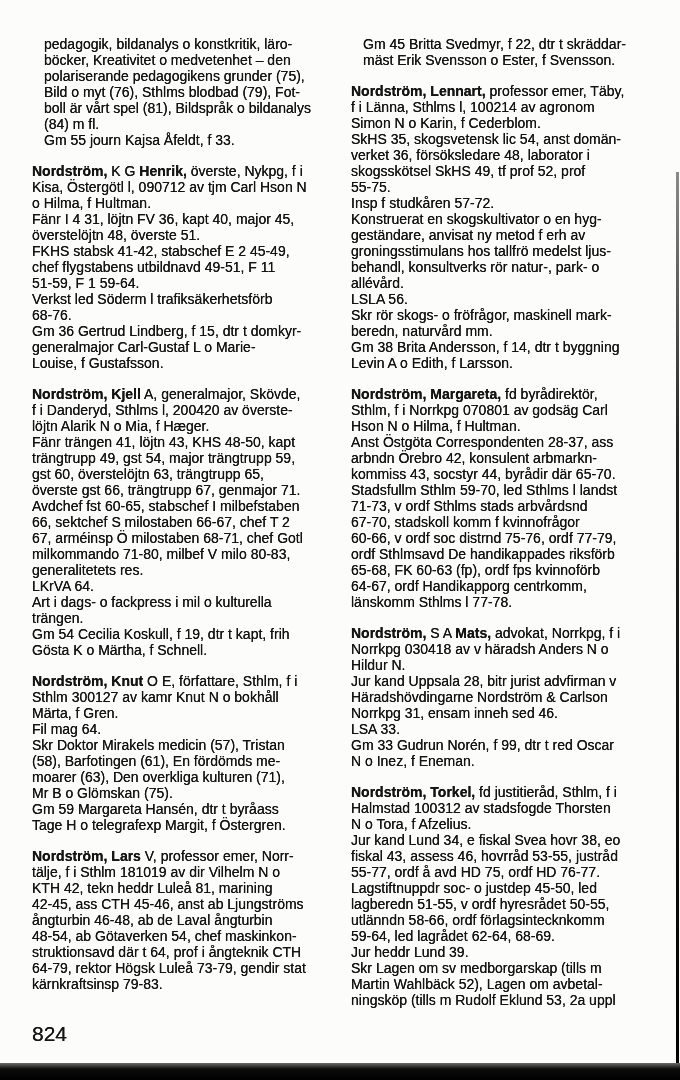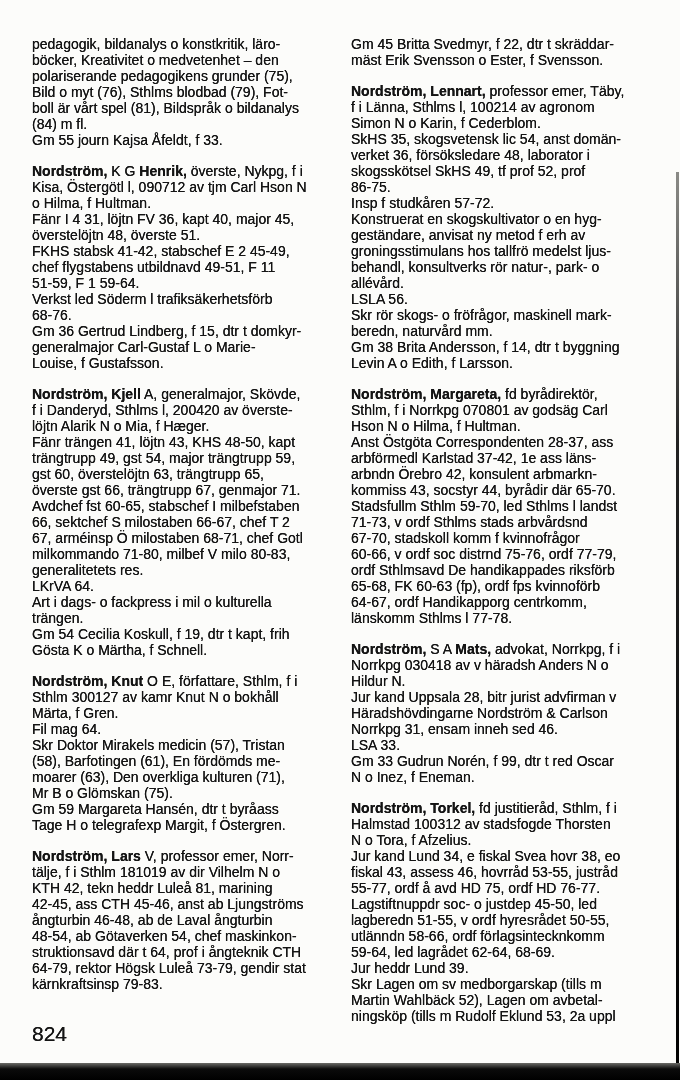--- a/index.html
+++ b/index.html
@@ -19,21 +19,21 @@
     position: absolute;
     top: 36px;
     width: 318px;
     font-size: 14px;
     line-height: 16px;
     text-shadow: 0 0 0.55px #141414; 
   }
   #col-left  { left: 32px;  }
   #col-right { left: 351px; }
   .block { margin-top: 15px; }
-  .block:first-child { margin-top: 0; }
+  .block:first-child { margin-top: 0; margin-left: 12px; }
   .line { white-space: pre; }
   .bold { font-weight: 700; }
   .page-number {
     position: absolute;
     left: 32px; top: 1022px;
     font-size: 21px;
     text-shadow: 0 0 0.55px #141414;
   }
   .scan-band-bottom {
     position: absolute;
@@ -125,39 +125,38 @@
         <div class="line">Gm 45 Britta Svedmyr, f 22, dtr t skräddar-</div>
         <div class="line">mäst Erik Svensson o Ester, f Svensson.</div>
       </div>
       <div class="block">
         <div class="line"><span class="bold">Nordström, Lennart,</span><span> professor emer, Täby,</span></div>
         <div class="line">f i Länna, Sthlms l, 100214 av agronom</div>
         <div class="line">Simon N o Karin, f Cederblom.</div>
         <div class="line">SkHS 35, skogsvetensk lic 54, anst domän-</div>
         <div class="line">verket 36, försöksledare 48, laborator i</div>
         <div class="line">skogsskötsel SkHS 49, tf prof 52, prof</div>
-        <div class="line">86-75.</div>
+        <div class="line">55-75.</div>
         <div class="line">Insp f studkåren 57-72.</div>
         <div class="line">Konstruerat en skogskultivator o en hyg-</div>
         <div class="line">geständare, anvisat ny metod f erh av</div>
         <div class="line">groningsstimulans hos tallfrö medelst ljus-</div>
         <div class="line">behandl, konsultverks rör natur-, park- o</div>
         <div class="line">allévård.</div>
         <div class="line">LSLA 56.</div>
         <div class="line">Skr rör skogs- o fröfrågor, maskinell mark-</div>
         <div class="line">beredn, naturvård mm.</div>
         <div class="line">Gm 38 Brita Andersson, f 14, dtr t byggning</div>
         <div class="line">Levin A o Edith, f Larsson.</div>
       </div>
       <div class="block">
         <div class="line"><span class="bold">Nordström, Margareta,</span><span> fd byrådirektör,</span></div>
         <div class="line">Sthlm, f i Norrkpg 070801 av godsäg Carl</div>
         <div class="line">Hson N o Hilma, f Hultman.</div>
         <div class="line">Anst Östgöta Correspondenten 28-37, ass</div>
-        <div class="line">arbförmedl Karlstad 37-42, 1e ass läns-</div>
         <div class="line">arbndn Örebro 42, konsulent arbmarkn-</div>
         <div class="line">kommiss 43, socstyr 44, byrådir där 65-70.</div>
         <div class="line">Stadsfullm Sthlm 59-70, led Sthlms l landst</div>
         <div class="line">71-73, v ordf Sthlms stads arbvårdsnd</div>
         <div class="line">67-70, stadskoll komm f kvinnofrågor</div>
         <div class="line">60-66, v ordf soc distrnd 75-76, ordf 77-79,</div>
         <div class="line">ordf Sthlmsavd De handikappades riksförb</div>
         <div class="line">65-68, FK 60-63 (fp), ordf fps kvinnoförb</div>
         <div class="line">64-67, ordf Handikapporg centrkomm,</div>
         <div class="line">länskomm Sthlms l 77-78.</div>

